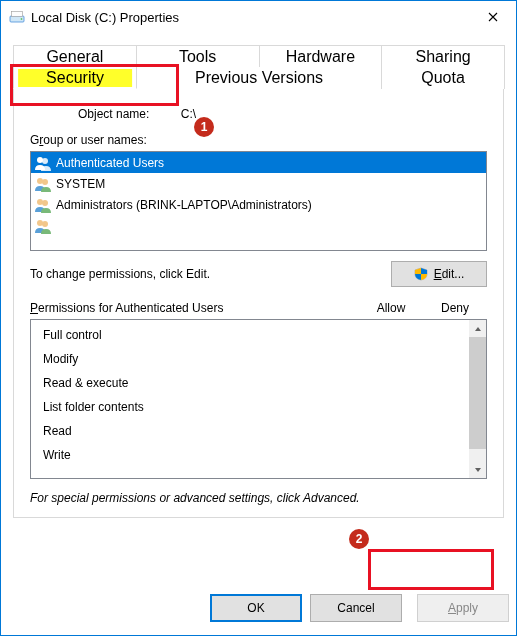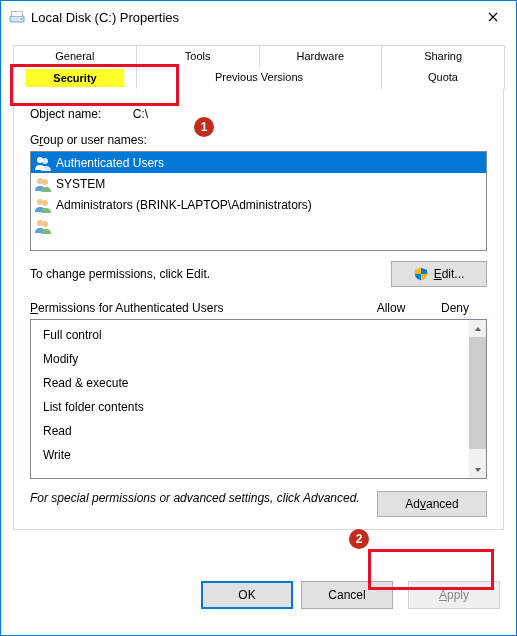--- a/index.html
+++ b/index.html
@@ -57,32 +57,31 @@
   .tabrow {
     display: flex;
     height: 22px;
   }
   .tab {
     flex: 1;
     border: 1px solid #d9d9d9;
     border-bottom: none;
     text-align: center;
     line-height: 21px;
-    font-size: 11px;
+    font-size: 16px;
     background: #fff;
     position: relative;
     margin-right: -1px;
   }
   .tabrow.second .tab {
     border-top: none;
   }
   .tab.active {
     border-bottom: 1px solid #fff;
     z-index: 2;
-    font-weight: bold;
   }
   .tab .tab-lbl { display: inline-block; }
   .tab .hl {
     position: absolute;
     left: 50%; top: 50%;
     transform: translate(-50%, -50%);
     background: #ffff2a;
     padding: 1px 28px;
     line-height: 16px;
   }
@@ -121,21 +120,21 @@
   .anno-box-2 {
     position: absolute;
     border: 3px solid #e81123;
     pointer-events: none;
     left: 354px; top: 460px;
     width: 126px; height: 41px;
     z-index: 10;
   }
   
   .row { margin-bottom: 12px; }
-  .object-row { margin-top: 8px; }
+  .object-row { margin-top: 8px; margin-left: 48px; }
   .object-row .label { margin-right: 28px; }
   
   .group-label { margin-bottom: 4px; display: block; }
   .group-label .ul { text-decoration: underline; }
   
   .listbox {
     border: 1px solid #828790;
     height: 100px;
     overflow: hidden;
     background: #fff;
@@ -236,23 +235,23 @@
     align-items: flex-start;
     margin-top: 12px;
   }
   .adv-row .txt { flex: 1; padding-right: 12px; font-style: italic; }
   
   
   .footer {
     height: 54px;
     border-top: 0;
     display: flex;
-    align-items: flex-start;
+    align-items: center;
     justify-content: flex-end;
-    padding-right: 16px;
+    padding-right: 7px;
     gap: 8px;
     background: #fff;
   }
   .footer .winbtn { min-width: 92px; height: 28px; }
   .footer .winbtn.ok { border: 1px solid #0078d7; background: #e1e1e1; box-shadow: inset 0 0 0 1px #0078d7; }
 </style>
 </head>
 <body>
 
 <div class="window">
@@ -395,23 +394,20 @@
               </svg>
           </div>
         </div>
       </div>
 
       <div class="anno-circle two">2</div>
       <div class="anno-box-2"></div>
 
       <div class="adv-row">
         <span class="txt">For special permissions or advanced settings, click Advanced.</span>
-        <button class="winbtn" style="min-width:110px">
-          <span><span>Ad</span><span style="text-decoration:underline">v</span><span>anced</span></span>
-        </button>
       </div>
 
     </div>
   </div>
 
   <div class="footer">
     <button class="winbtn ok">OK</button>
     <button class="winbtn">Cancel</button>
     <button class="winbtn disabled">
       <span><span style="text-decoration:underline">A</span><span>pply</span></span>

